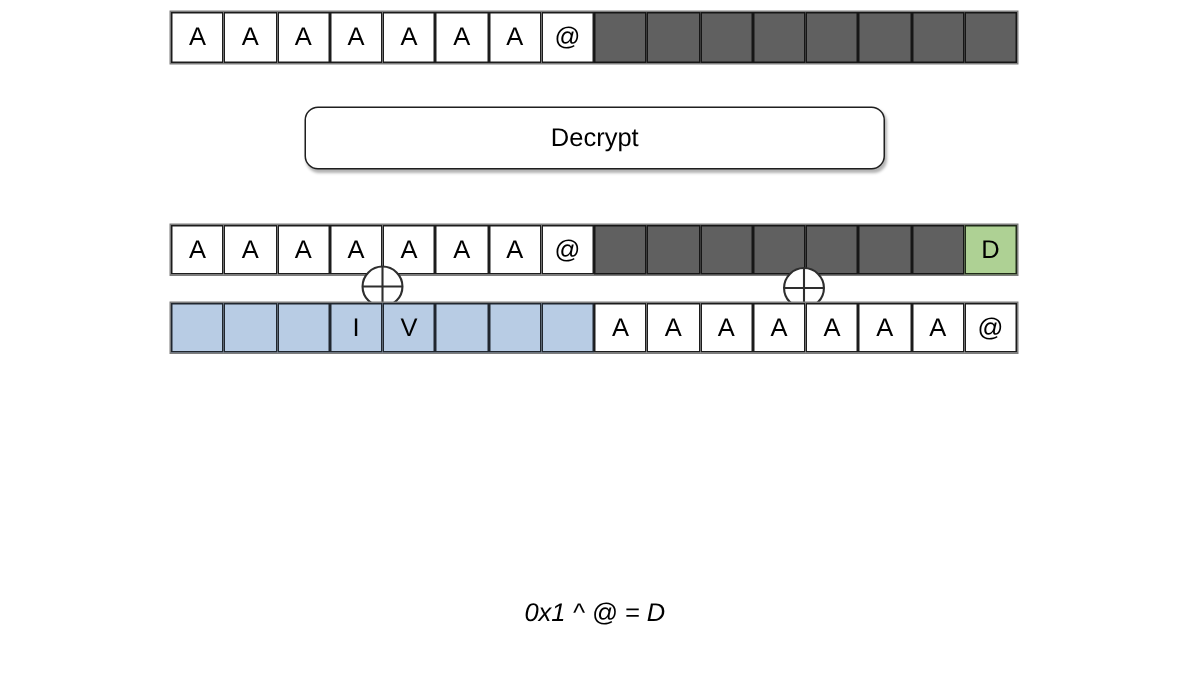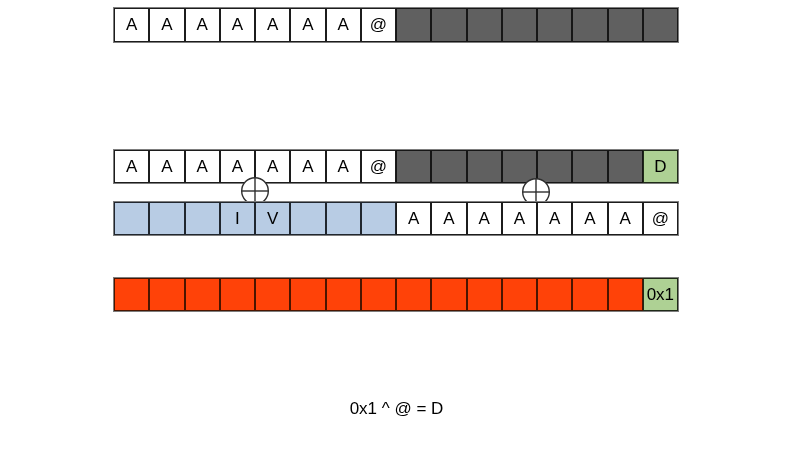--- a/index.html
+++ b/index.html
@@ -67,20 +67,21 @@
     box-shadow: 2px 3px 3px rgba(90,90,90,0.75);
   }
   .equation {
     position: absolute;
     left: 203px;
     top: 399px;
     width: 387px;
     text-align: center;
     font-size: 17px;
     color: #000000;
+    font-style: italic;
   }
   .xor {
     position: absolute;
     width: 30px;
     height: 30px;
   }
   .xor-1 { left: 240px; top: 176px; }
   .xor-2 { left: 521px; top: 177px; }
 </style>
 </head>
@@ -100,20 +101,21 @@
       <div class="cell fill-dark"></div>
       <div class="cell fill-dark"></div>
       <div class="cell fill-dark"></div>
       <div class="cell fill-dark"></div>
       <div class="cell fill-dark"></div>
       <div class="cell fill-dark"></div>
       <div class="cell fill-dark"></div>
       <div class="cell fill-dark"></div>
     </div>
 
+  <div class="node-box decrypt-box">Decrypt</div>
 
   <div class="byte-row" style="top:149px; height:35px">
       <div class="cell fill-white">A</div>
       <div class="cell fill-white">A</div>
       <div class="cell fill-white">A</div>
       <div class="cell fill-white">A</div>
       <div class="cell fill-white">A</div>
       <div class="cell fill-white">A</div>
       <div class="cell fill-white">A</div>
       <div class="cell fill-white">@</div>
@@ -151,35 +153,17 @@
       <div class="cell fill-white">A</div>
       <div class="cell fill-white">A</div>
       <div class="cell fill-white">A</div>
       <div class="cell fill-white">A</div>
       <div class="cell fill-white">A</div>
       <div class="cell fill-white">A</div>
       <div class="cell fill-white">A</div>
       <div class="cell fill-white">@</div>
     </div>
 
-  <div class="byte-row" style="top:277px; height:35px">
-      <div class="cell fill-red"></div>
-      <div class="cell fill-red"></div>
-      <div class="cell fill-red"></div>
-      <div class="cell fill-red"></div>
-      <div class="cell fill-red"></div>
-      <div class="cell fill-red"></div>
-      <div class="cell fill-red"></div>
-      <div class="cell fill-red"></div>
-      <div class="cell fill-red"></div>
-      <div class="cell fill-red"></div>
-      <div class="cell fill-red"></div>
-      <div class="cell fill-red"></div>
-      <div class="cell fill-red"></div>
-      <div class="cell fill-red"></div>
-      <div class="cell fill-red"></div>
-      <div class="cell fill-green">0x1</div>
-    </div>
 
 
   <div class="equation">0x1 ^ @ = D</div>
 
 </div>
 
 </body></html>

